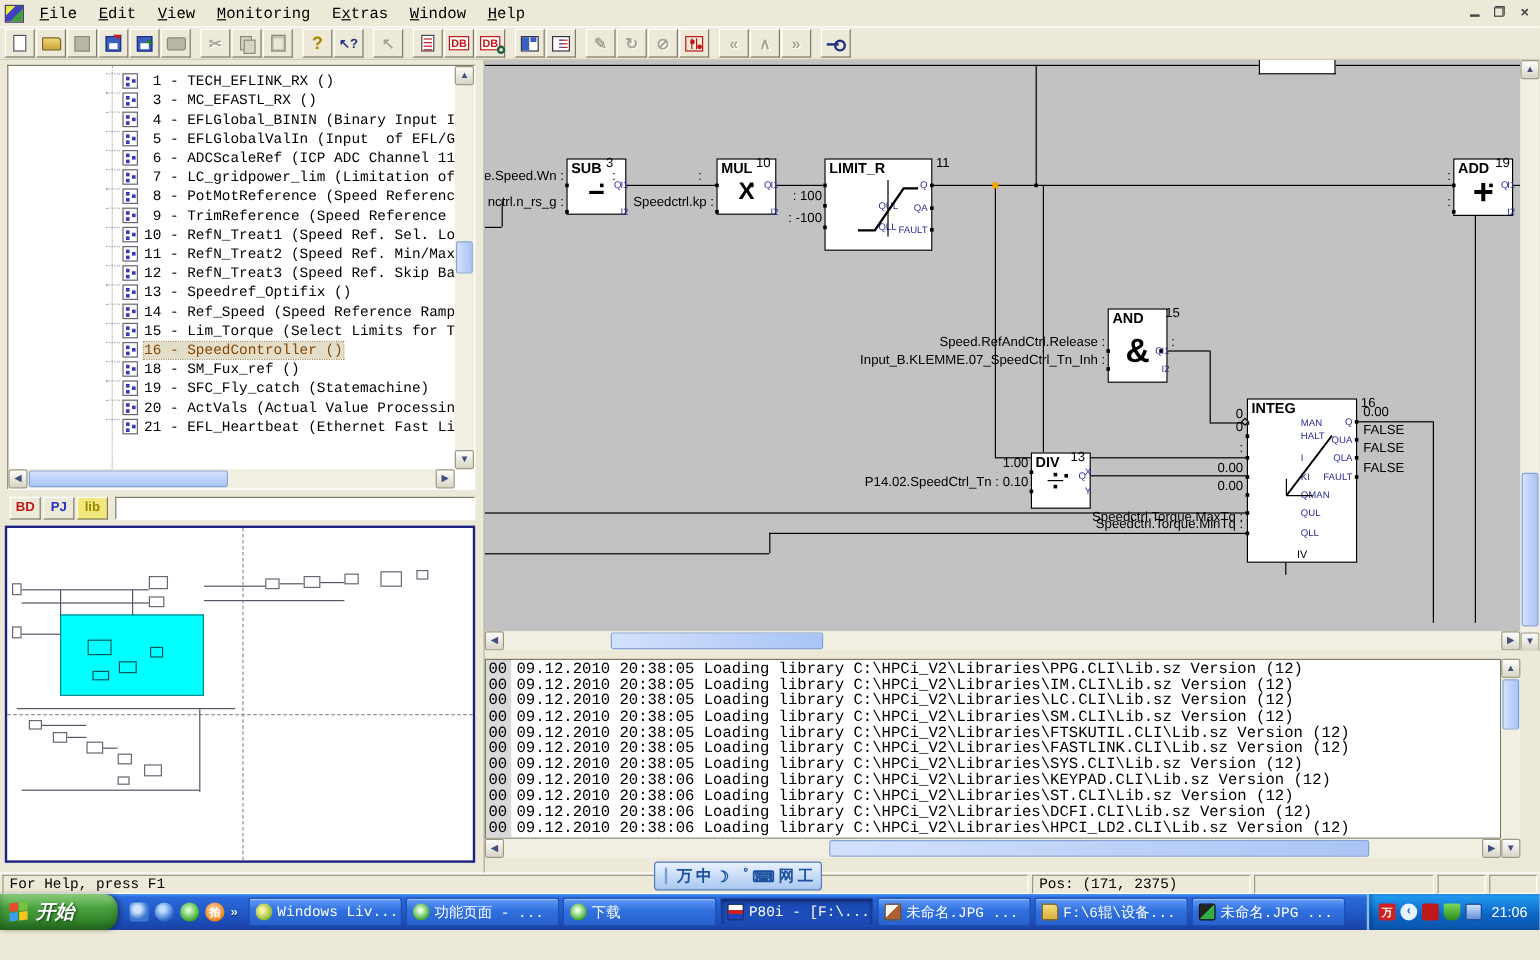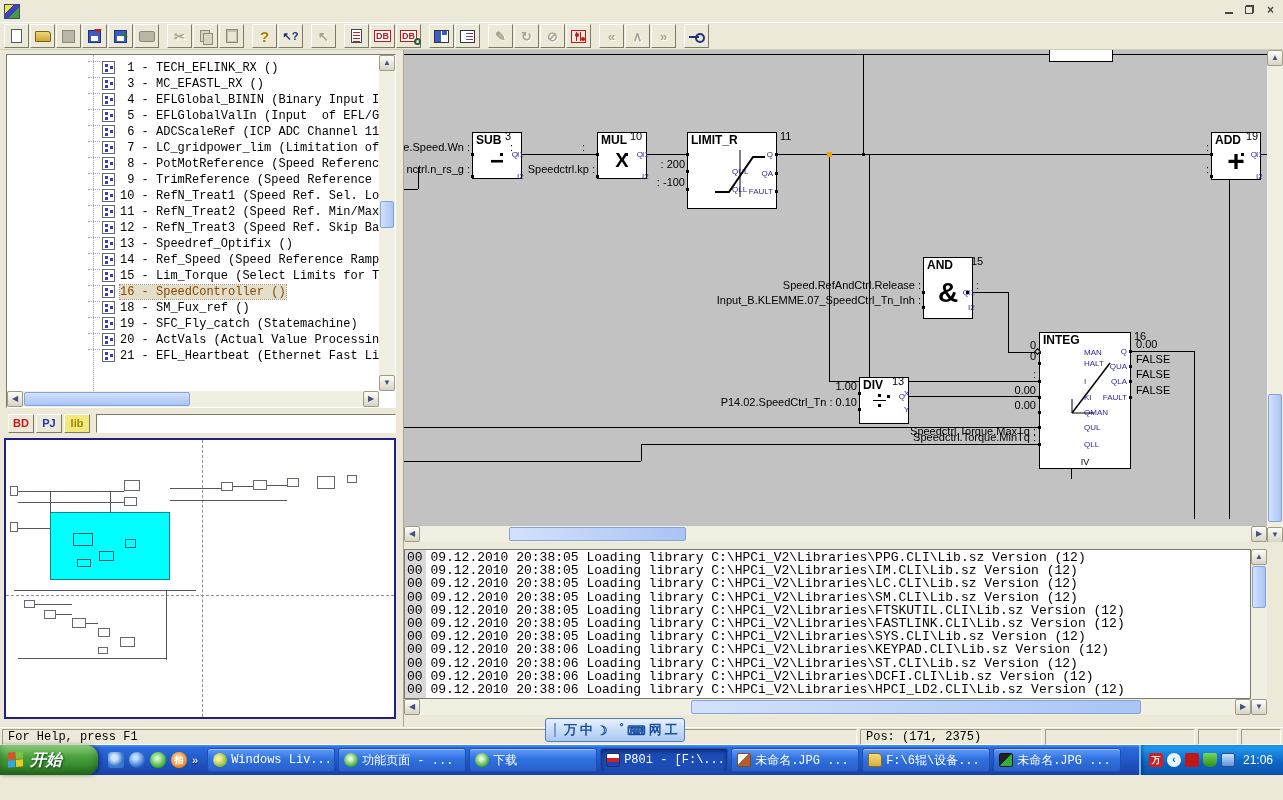--- a/index.html
+++ b/index.html
@@ -171,20 +171,29 @@
   .tri-pdf { background:#c01818; }
   .tri-shield { background:linear-gradient(#7ad858,#2c8c1c); border-radius:2px 2px 6px 6px; }
   .tri-net { background:linear-gradient(#cfe4ff,#6090d8); border:1px solid #284a90; }
   .tray time { color:#fff; font:12px "Liberation Sans",sans-serif; margin-left:4px; }
 </style>
 </head>
 <body>
 
 <div class="menubar">
   <div class="appicon"></div>
+  <div id="menus" style="display:flex;">
+      <div class="menu-item"><u>F</u>ile</div>
+      <div class="menu-item"><u>E</u>dit</div>
+      <div class="menu-item"><u>V</u>iew</div>
+      <div class="menu-item"><u>M</u>onitoring</div>
+      <div class="menu-item">E<u>x</u>tras</div>
+      <div class="menu-item"><u>W</u>indow</div>
+      <div class="menu-item"><u>H</u>elp</div>
+    </div>
   <div class="winctl">
     <span class="wbtn">
         <span class="ming"></span>
       </span>
     <span class="wbtn">
         <span class="restg"></span>
       </span>
     <span class="wbtn">×</span>
   </div>
 </div>
@@ -510,21 +519,21 @@
         </div>
         <span class="fb-num" style="left: 842px; top: 80px;">19</span>
         <div class="pinsq" style="left: 806px; top: 103px;"></div>
         <div class="pinsq" style="left: 806px; top: 125px;"></div>
         <div class="pinsq" style="left: 837px; top: 103px;"></div>
         <span class="clabel" style="top: 91px; right: 797px;">e.Speed.Wn :</span>
         <span class="clabel" style="top: 113px; right: 797px;">nctrl.n_rs_g :</span>
         <span class="clabel" style="top: 91px; left: 106px;">:</span>
         <span class="clabel" style="top: 91px; right: 682px;">:</span>
         <span class="clabel" style="top: 113px; right: 672px;">Speedctrl.kp :</span>
-        <span class="clabel" style="top: 108px; right: 582px;">: 200</span>
+        <span class="clabel" style="top: 108px; right: 582px;">: 100</span>
         <span class="clabel" style="top: 126px; right: 582px;">: -100</span>
         <span class="clabel" style="top: 91px; right: 58px;">:</span>
         <span class="clabel" style="top: 113px; right: 58px;">:</span>
         <span class="clabel" style="top: 229px; right: 346px;">Speed.RefAndCtrl.Release :</span>
         <span class="clabel" style="top: 244px; right: 346px;">Input_B.KLEMME.07_SpeedCtrl_Tn_Inh :</span>
         <span class="clabel" style="top: 229px; left: 572px;">:</span>
         <span class="clabel" style="top: 330px; right: 410px;">1.00</span>
         <span class="clabel" style="top: 346px; right: 410px;">P14.02.SpeedCtrl_Tn : 0.10</span>
         <span class="clabel" style="top: 289px; right: 231px;">0</span>
         <span class="clabel" style="top: 300px; right: 231px;">0</span>

